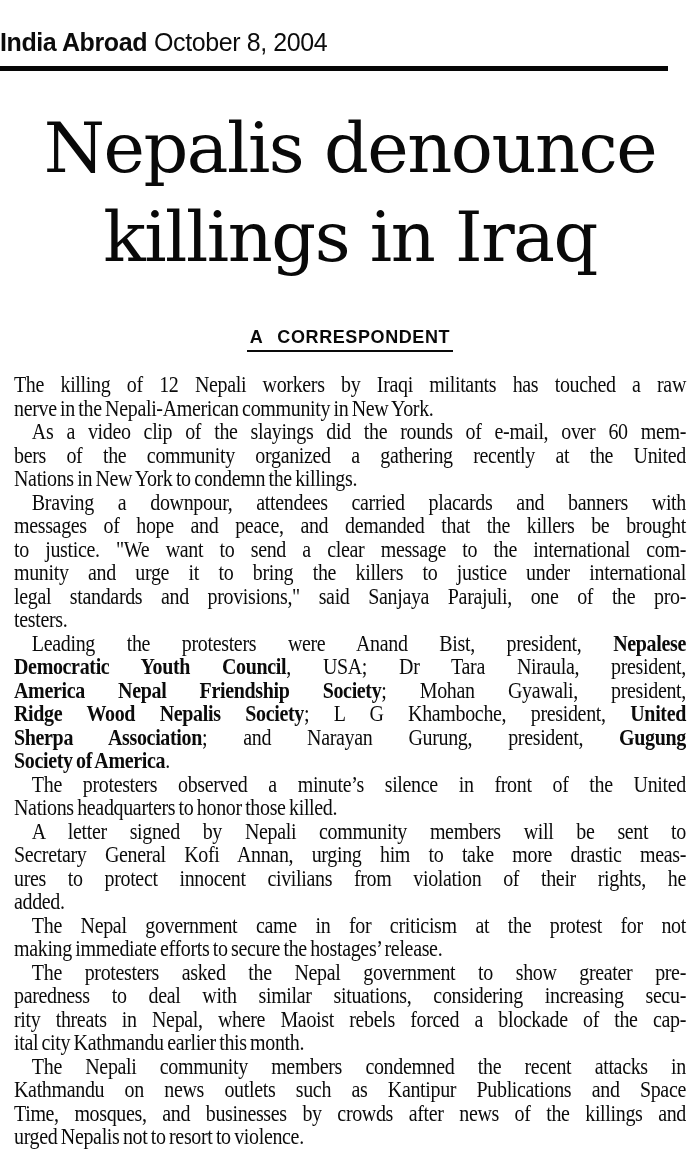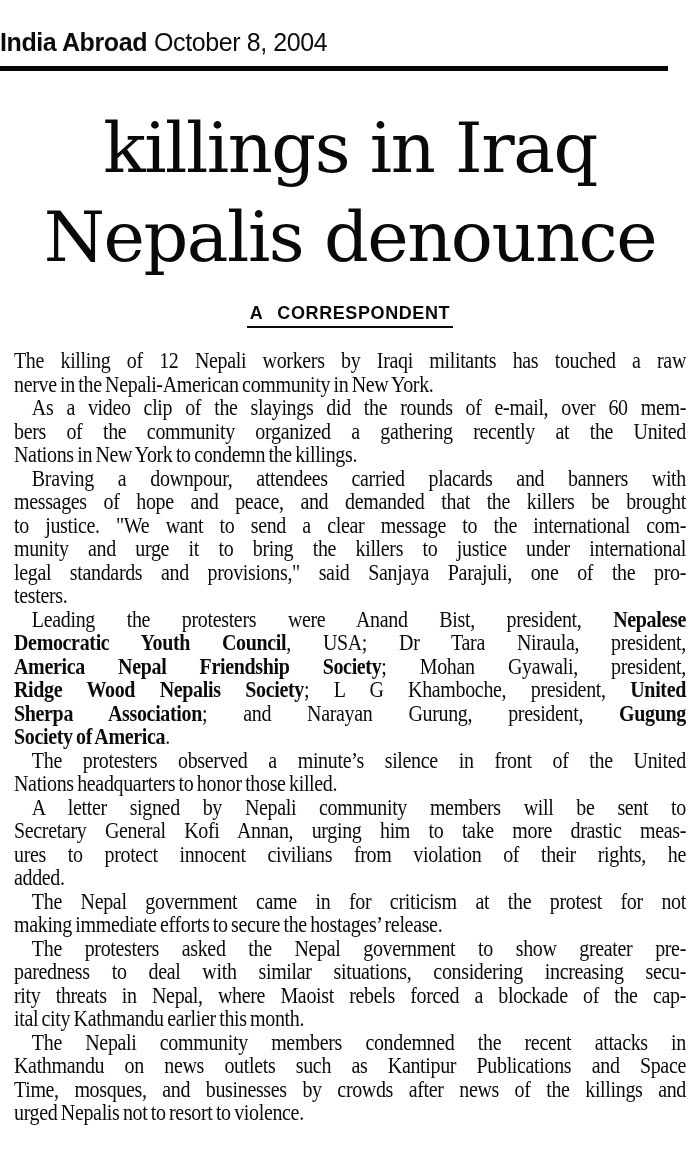--- a/index.html
+++ b/index.html
@@ -39,21 +39,21 @@
     font-weight: normal;
     font-size: 70px;
     line-height: 89px;
     letter-spacing: -1.5px;
     color: #090909;
   }
   .headline .hl-line { display: block; }
 
   
   .byline {
-    margin-top: 22px;
+    margin-top: 46px;
     text-align: center;
     font-family: "Liberation Sans", sans-serif;
   }
   .byline .byline-text {
     display: inline-block;
     font-weight: bold;
     font-size: 18px;
     line-height: 19px;
     letter-spacing: 0.6px;
     word-spacing: 9px;
@@ -87,22 +87,22 @@
 <body>
 
 <div class="page">
 
   <header class="masthead">
     <span class="pub">India Abroad</span><span class="date">October 8, 2004</span>
   </header>
   <div class="masthead-rule"></div>
 
   <h1 class="headline">
+    <span class="hl-line">Nepalis denounce</span>
     <span class="hl-line">killings in Iraq</span>
-    <span class="hl-line">Nepalis denounce</span>
   </h1>
 
   <div class="byline">
     <span class="byline-text">A CORRESPONDENT</span>
   </div>
 
   <div class="article-body">
       <div class="para">
         <div class="line">The killing of 12 Nepali workers by Iraqi militants has touched a raw</div>
         <div class="line last">nerve in the Nepali-American community in New York.</div>

